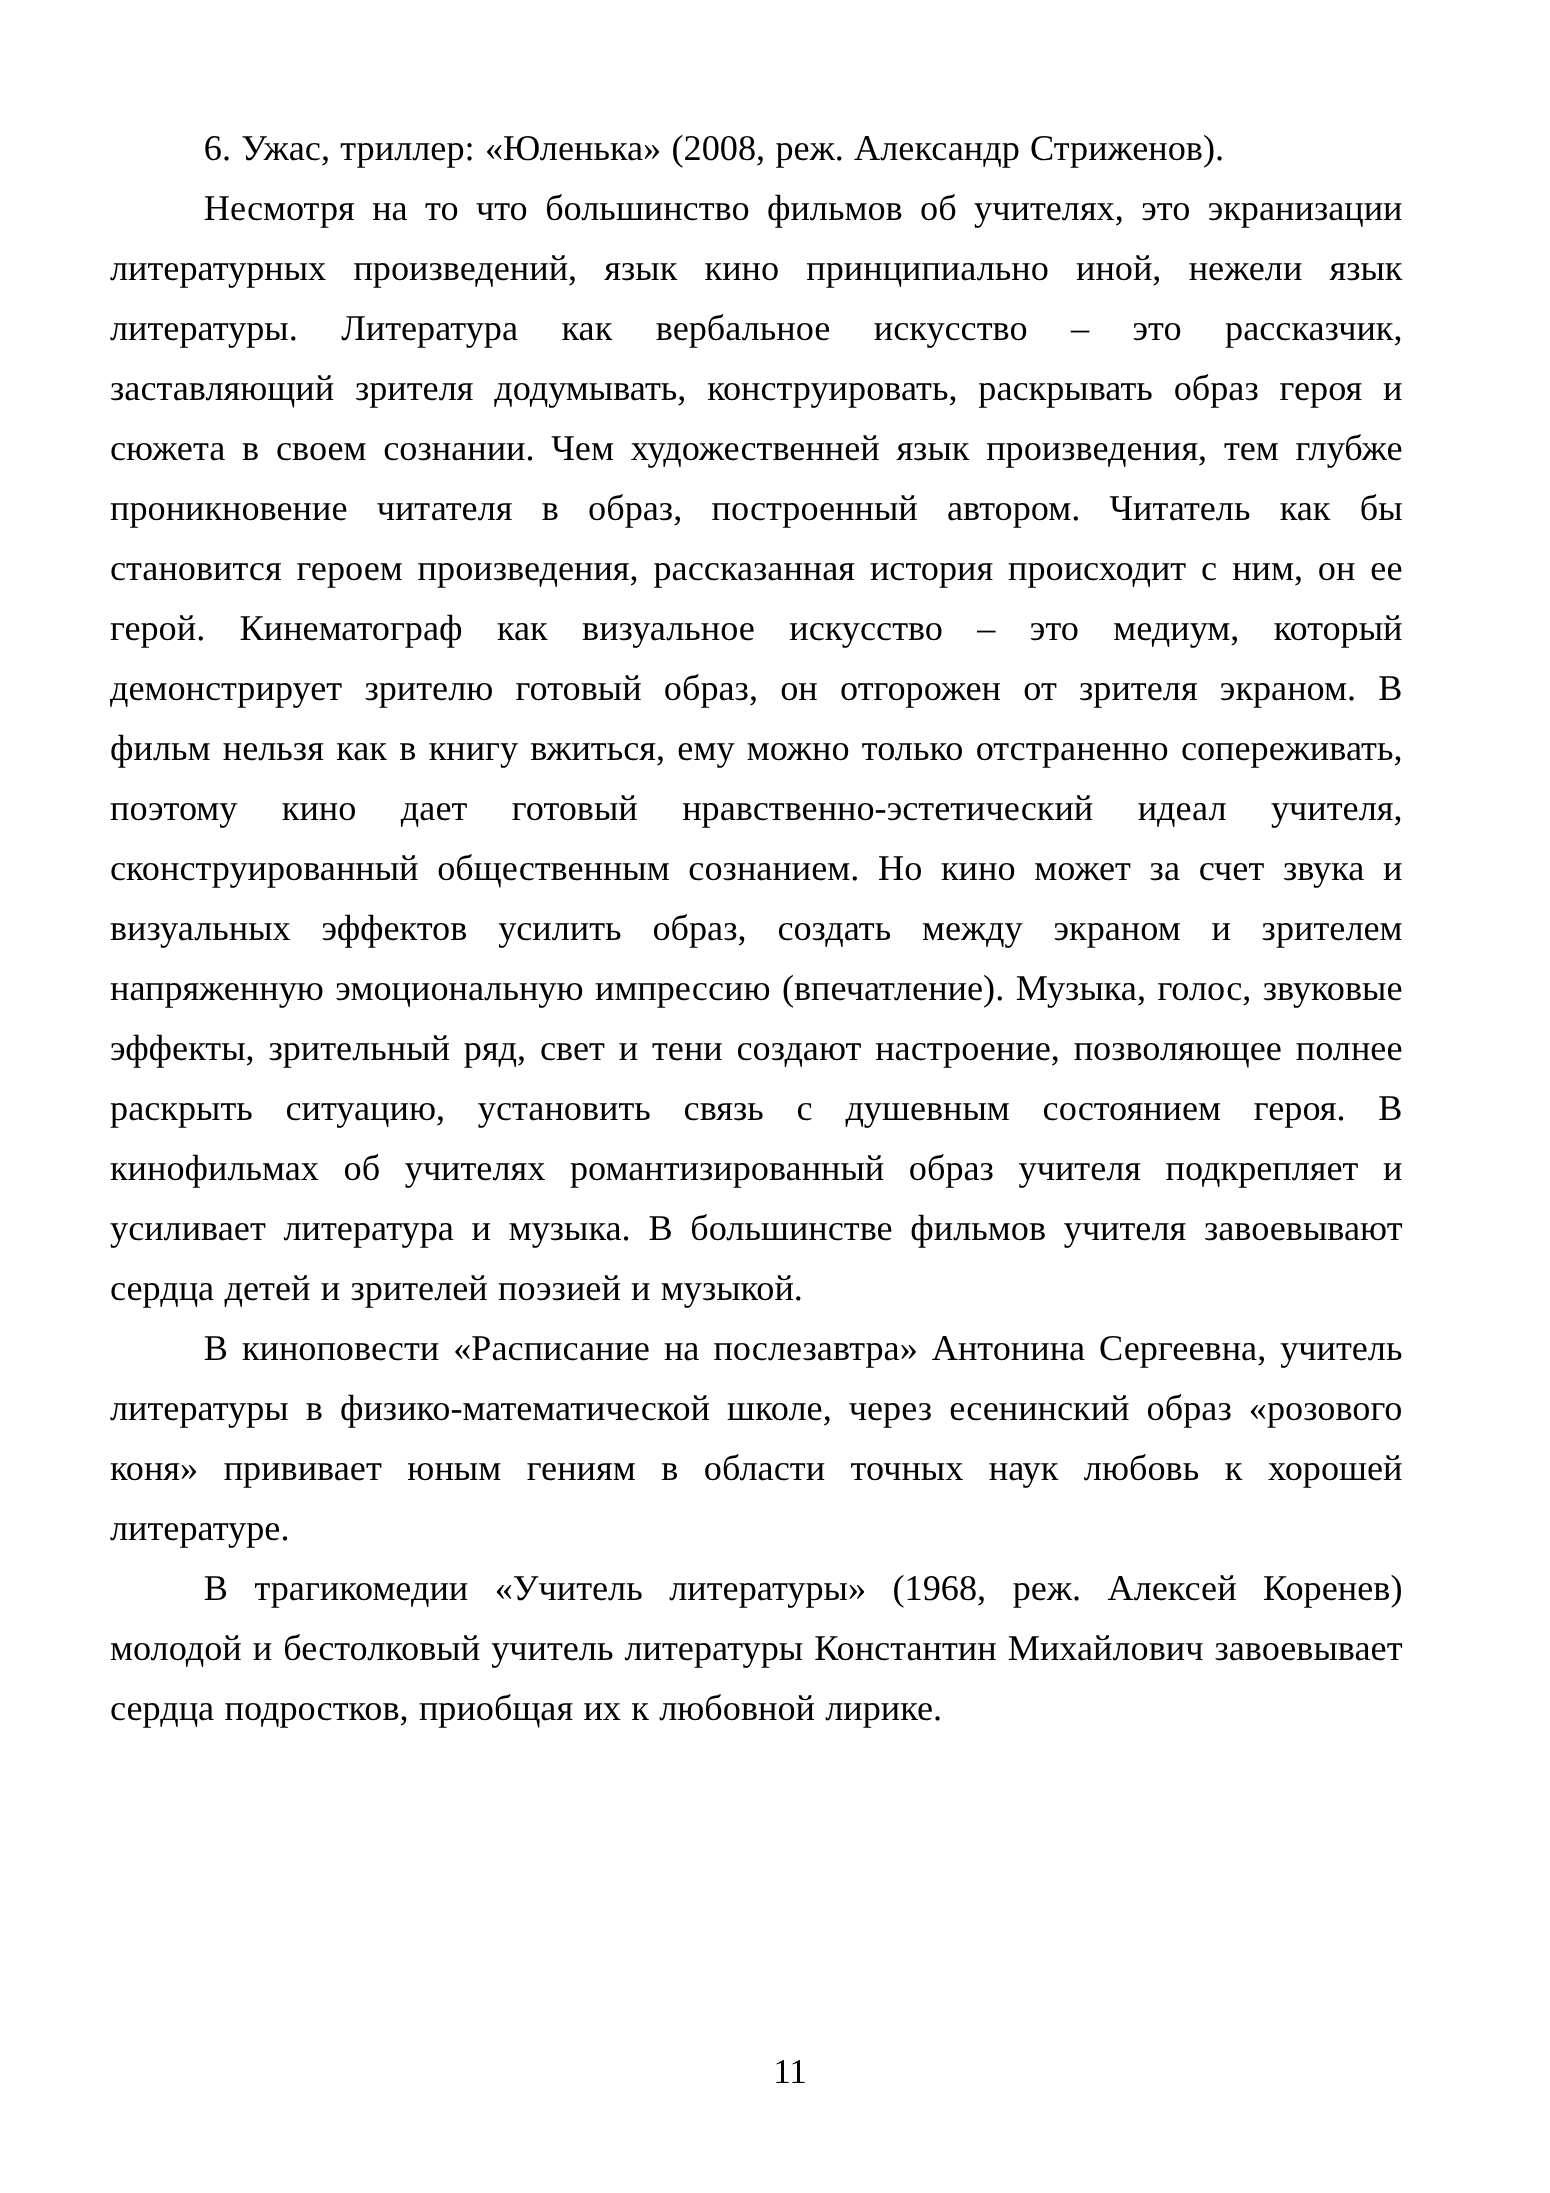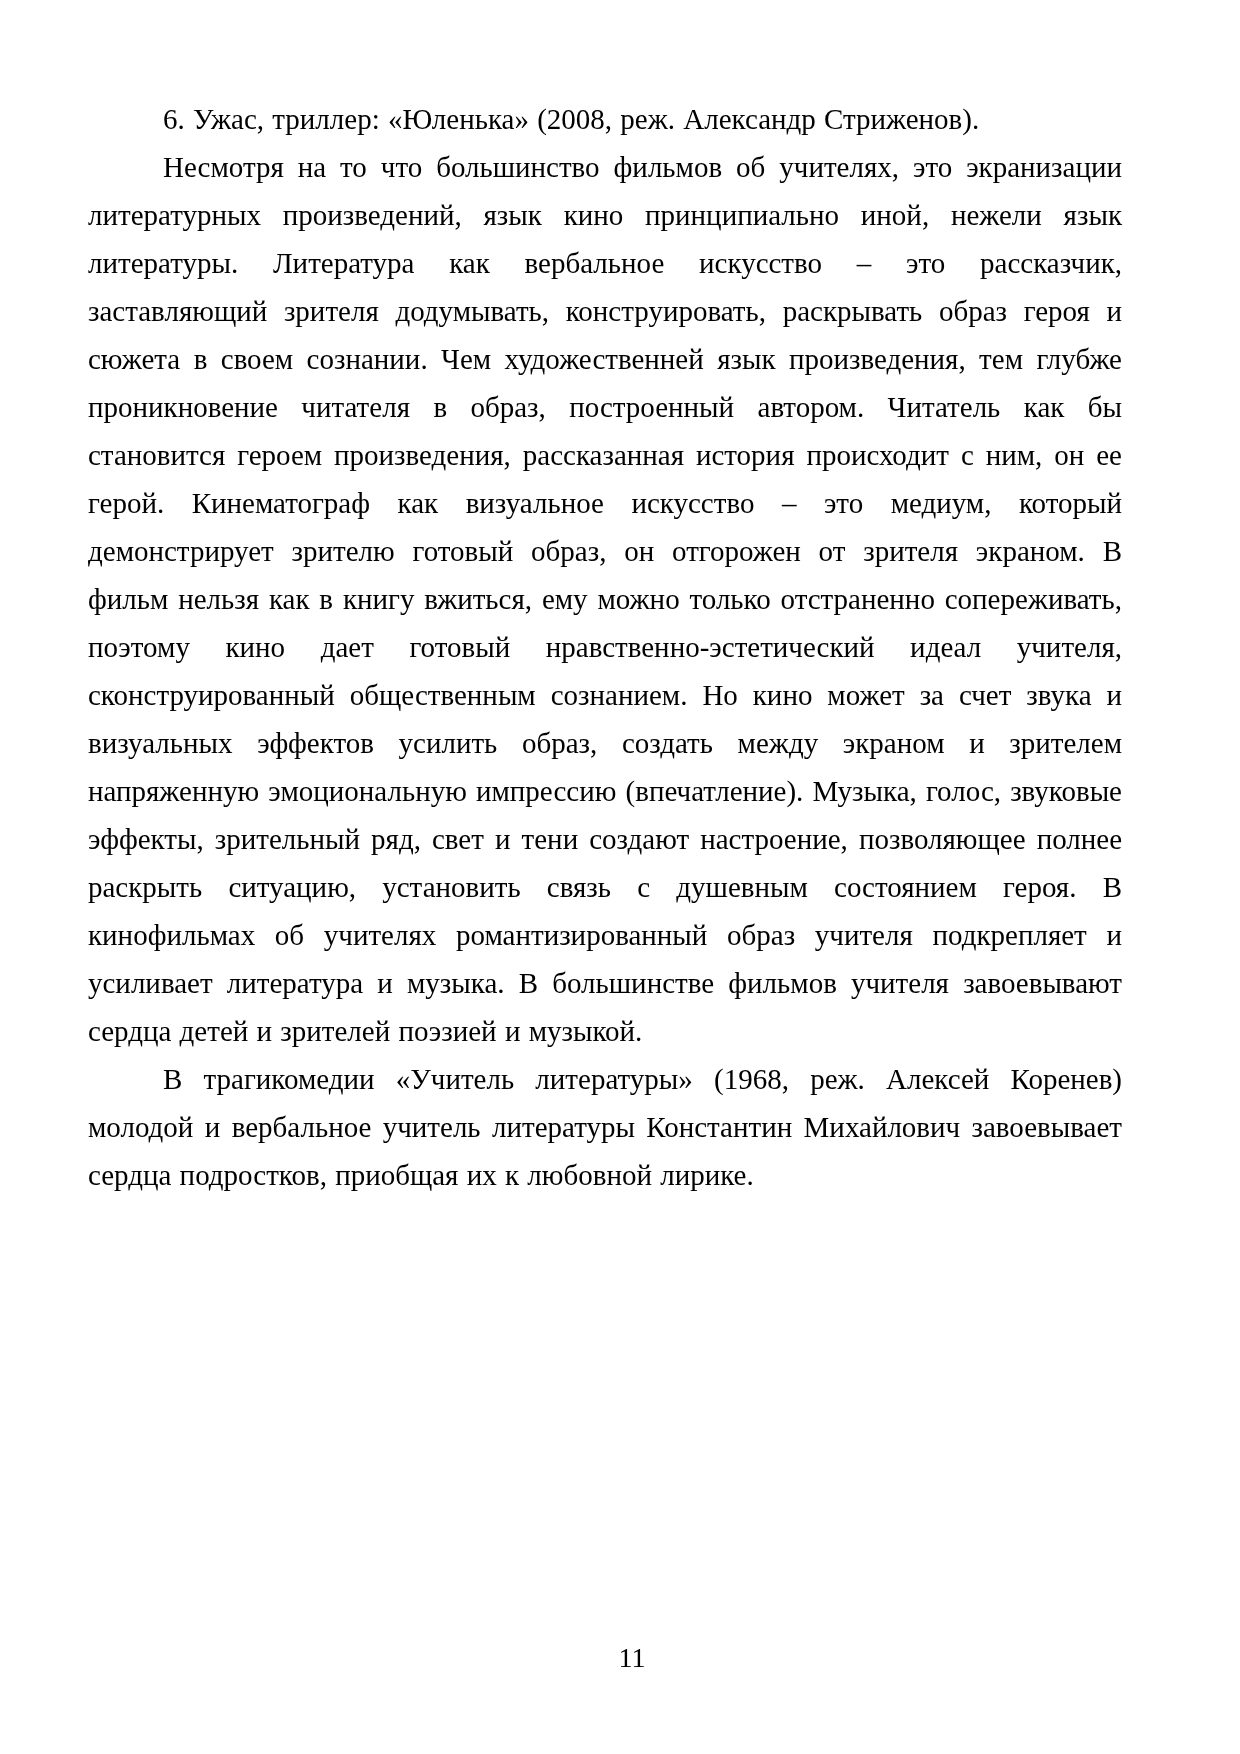--- a/index.html
+++ b/index.html
@@ -47,18 +47,19 @@
     line-height: 32px;
   }
 </style>
 </head>
 <body>
 
 <div class="page">
   <main class="body-text">
       <p>6. Ужас, триллер: «Юленька» (2008, реж. Александр Стриженов).</p>
       <p>Несмотря на то что большинство фильмов об учителях, это экранизации литературных произведений, язык кино принципиально иной, нежели язык литературы. Литература как вербальное искусство – это рассказчик, заставляющий зрителя додумывать, конструировать, раскрывать образ героя и сюжета в своем сознании. Чем художественней язык произведения, тем глубже проникновение читателя в образ, построенный автором. Читатель как бы становится героем произведения, рассказанная история происходит с ним, он ее герой. Кинематограф как визуальное искусство – это медиум, который демонстрирует зрителю готовый образ, он отгорожен от зрителя экраном. В фильм нельзя как в книгу вжиться, ему можно только отстраненно сопереживать, поэтому кино дает готовый нравственно-эстетический идеал учителя, сконструированный общественным сознанием. Но кино может за счет звука и визуальных эффектов усилить образ, создать между экраном и зрителем напряженную эмоциональную импрессию (впечатление). Музыка, голос, звуковые эффекты, зрительный ряд, свет и тени создают настроение, позволяющее полнее раскрыть ситуацию, установить связь с душевным состоянием героя. В кинофильмах об учителях романтизированный образ учителя подкрепляет и усиливает литература и музыка. В большинстве фильмов учителя завоевывают сердца детей и зрителей поэзией и музыкой.</p>
-      <p>В трагикомедии «Учитель литературы» (1968, реж. Алексей Коренев) молодой и вербальное учитель литературы Константин Михайлович завоевывает сердца подростков, приобщая их к любовной лирике.</p>
+      <p>В киноповести «Расписание на послезавтра» Антонина Сергеевна, учитель литературы в физико-математической школе, через есенинский образ «розового коня» прививает юным гениям в области точных наук любовь к хорошей литературе.</p>
+      <p>В трагикомедии «Учитель литературы» (1968, реж. Алексей Коренев) молодой и бестолковый учитель литературы Константин Михайлович завоевывает сердца подростков, приобщая их к любовной лирике.</p>
     </main>
   <div class="footer">
     <span class="pagenum">11</span>
   </div>
 </div>
 
 </body></html>

